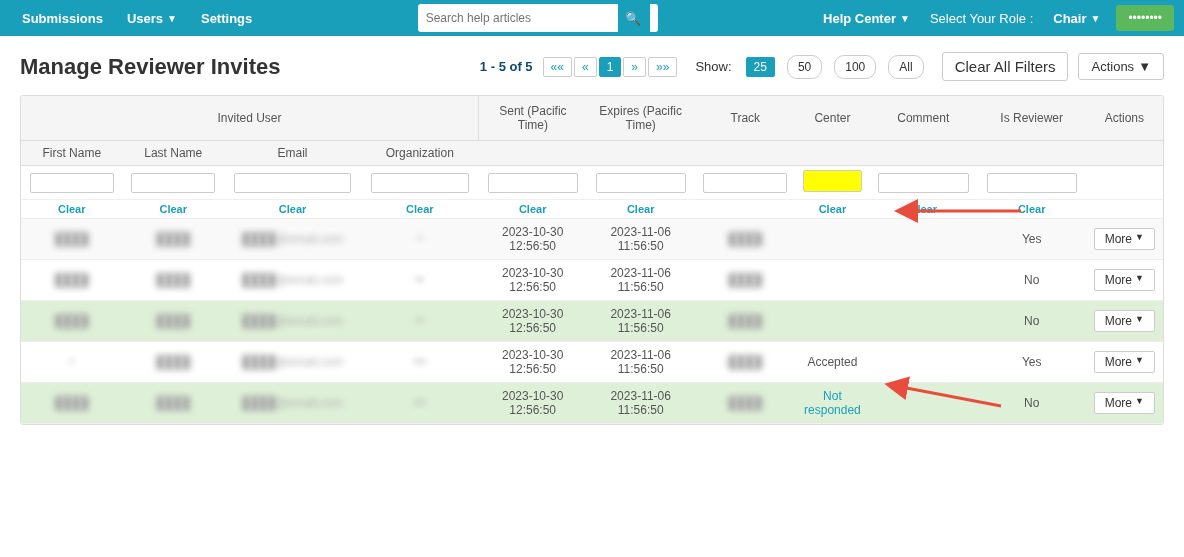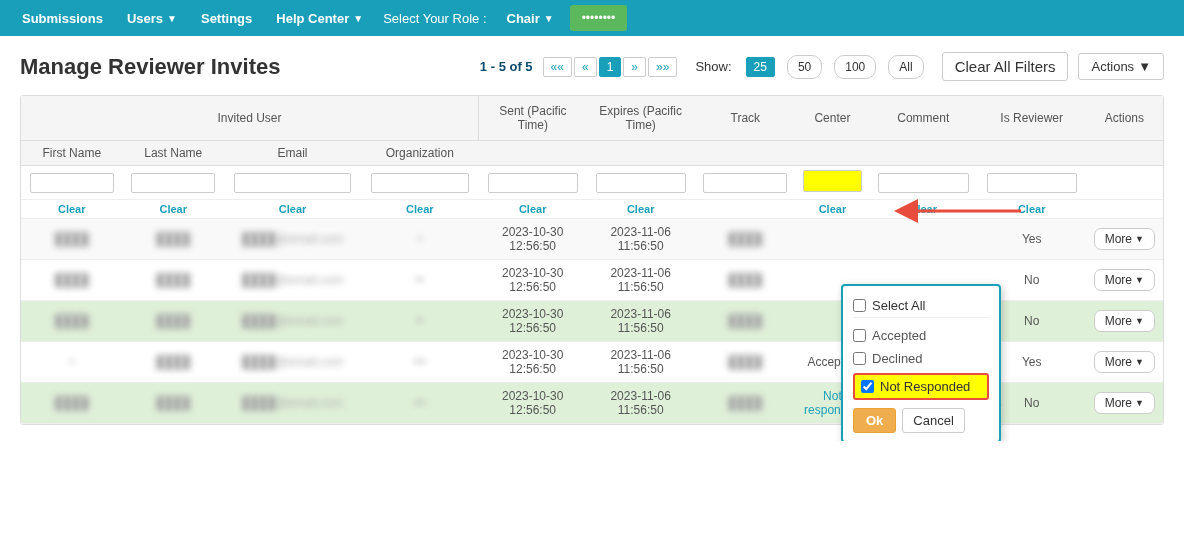--- a/index.html
+++ b/index.html
@@ -232,23 +232,22 @@
       user-select: none;
     }
     .status-link { color: #1a9fba; text-decoration: none; }
     .btn-more {
       background: #fff;
       border: 1px solid #ccc;
       color: #333;
       padding: 3px 10px;
       cursor: pointer;
       font-size: 12px;
-      border-radius: 7px;
-      display: flex;
-      align-items: center;
+      border-radius: 2px;
+      display: flex;
       gap: 3px;
     }
     .btn-more .caret { font-size: 9px; }
 
     
     .status-dropdown {
       position: absolute;
       background: #fff;
       border: 2px solid #1a9fba;
       border-radius: 4px;
@@ -317,20 +316,26 @@
 <body>
 
 <nav class="top-nav">
   <div class="nav-item">Submissions</div>
   <div class="nav-item">
     <span>Users</span>
     <span class="chevron">▼</span>
   </div>
   <div class="nav-item">Settings</div>
 
+  <div class="search-container">
+    <div class="search-box">
+      <input type="text" placeholder="Search help articles" style="">
+      <button>🔍</button>
+    </div>
+  </div>
 
   <div class="nav-right">
     <div class="nav-item">
       <span>Help Center</span>
       <span class="chevron">▼</span>
     </div>
     <span class="role-label">Select Your Role :</span>
     <div class="nav-item">
       <span>Chair</span>
       <span class="chevron">▼</span>
@@ -512,42 +517,20 @@
           <td>
             <button class="btn-more">
               <span>More</span>
               <span class="caret">▼</span>
             </button>
           </td>
         </tr>
       </tbody>
     </table>
 
-    <div class="status-dropdown">
-      <div class="select-all-row">
-        <input type="checkbox" style="">
-        <label>Select All</label>
-      </div>
-      <div class="option-row">
-        <input type="checkbox" style="">
-        <label>Accepted</label>
-      </div>
-      <div class="option-row">
-        <input type="checkbox" style="">
-        <label>Declined</label>
-      </div>
-      <div class="option-row highlighted-option">
-        <input type="checkbox" checked="" style="">
-        <label>Not Responded</label>
-      </div>
-      <div class="dropdown-buttons">
-        <button class="btn-ok">Ok</button>
-        <button class="btn-cancel">Cancel</button>
-      </div>
-    </div>
 
     <svg style="position:absolute;top:0;left:0;width:100%;height:600px;pointer-events:none;overflow:visible;">
 
       <defs>
         <marker id="arrowhead" markerWidth="8" markerHeight="8" refX="4" refY="4" orient="auto">
           <path d="M0,0 L8,4 L0,8 Z" fill="#e74c3c"></path>
         </marker>
       </defs>
 
       <line x1="1000" y1="115" x2="885" y2="115" stroke="#e74c3c" stroke-width="3" marker-end="url(#arrowhead)"></line>

